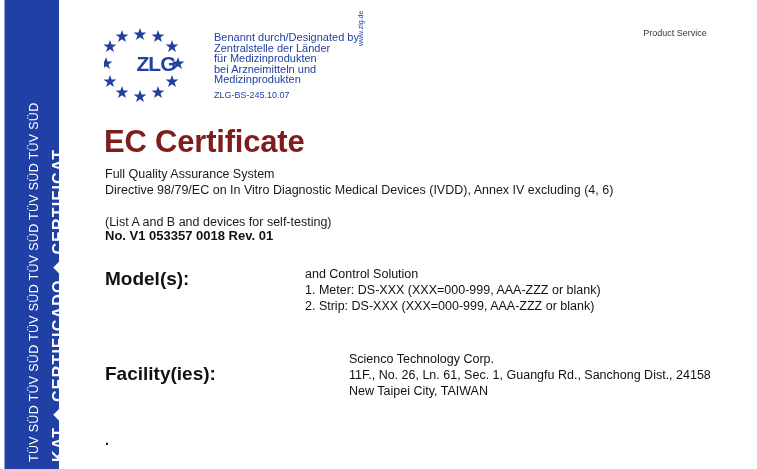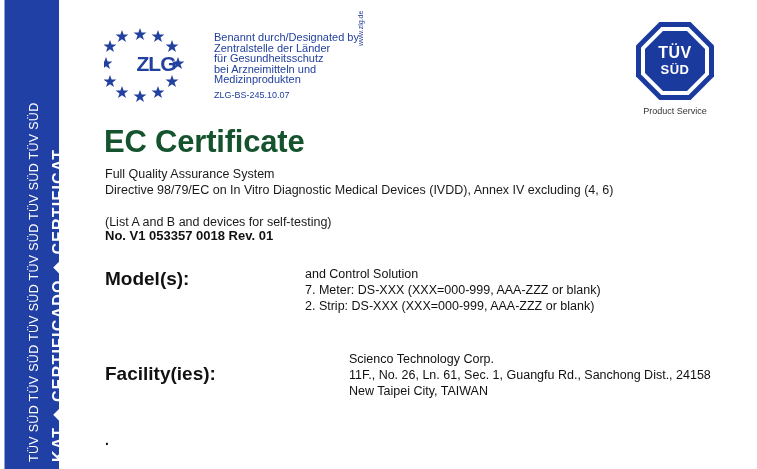--- a/index.html
+++ b/index.html
@@ -171,21 +171,21 @@
   }
 
   
   .ec-title {
     position: absolute;
     left: 42px;
     top: 124px;
     font-size: 31px;
     font-weight: bold;
     letter-spacing: -0.2px;
-    color: #14532d;
+    color: #7f1d1d;
   }
 
   .subline {
     position: absolute;
     left: 43px;
     font-size: 12.5px;
     color: #1a1a1a;
     line-height: 17px;
     text-align: right;
   }
@@ -258,51 +258,44 @@
           <polygon points="6,49 7.6,53.6 12.4,53.6 8.5,56.5 10,61.1 6,58.2 2,61.1 3.5,56.5 -0.4,53.6 4.4,53.6"></polygon>
           <polygon points="2,31 3.6,35.6 8.4,35.6 4.5,38.5 6,43.1 2,40.2 -2,43.1 -0.5,38.5 -4.4,35.6 0.4,35.6"></polygon>
           <polygon points="6,14 7.6,18.6 12.4,18.6 8.5,21.5 10,26.1 6,23.2 2,26.1 3.5,21.5 -0.4,18.6 4.4,18.6"></polygon>
         </g>
         <text x="52" y="45" font-family="Liberation Sans, sans-serif" font-size="21" font-weight="bold" text-anchor="middle" fill="#22419e" letter-spacing="-1">ZLG</text>
       </g>
     </svg>
     <div class="zlg-text">
       <div>Benannt durch/Designated by</div>
       <div>Zentralstelle der Länder</div>
-      <div>für Gesundheitsschutz</div>
+      <div>für Medizinprodukten</div>
       <div>bei Arzneimitteln und</div>
       <div>Medizinprodukten</div>
     </div>
     <div class="zlg-code">ZLG-BS-245.10.07</div>
     <div class="zlg-url">www.zlg.de</div>
   </div>
 
   <div class="tuv-block">
-    <div class="tuv-octagon">
-      <div class="tuv-octagon-inner"></div>
-      <div class="tuv-octagon-core">
-        <div class="tuv-l1">TÜV</div>
-        <div class="tuv-l2">SÜD</div>
-      </div>
-    </div>
     <div class="tuv-caption">Product Service</div>
   </div>
 
   <div class="ec-title">EC Certificate</div>
 
   <div class="subline sub1">Full Quality Assurance System</div>
   <div class="subline sub2">Directive 98/79/EC on In Vitro Diagnostic Medical Devices (IVDD), Annex IV excluding (4, 6)</div>
   <div class="subline sub3">(List A and B and devices for self-testing)</div>
 
   <div class="cert-no">No. V1 053357 0018 Rev. 01</div>
 
   <div class="row-label label-models">Model(s):</div>
   <div class="row-value value-models">
     <div class="bold">and Control Solution</div>
-    <div class="bold">7. Meter: DS-XXX (XXX=000-999, AAA-ZZZ or blank)</div>
+    <div class="bold">1. Meter: DS-XXX (XXX=000-999, AAA-ZZZ or blank)</div>
     <div class="bold">2. Strip: DS-XXX (XXX=000-999, AAA-ZZZ or blank)</div>
   </div>
 
   <div class="row-label label-facility">Facility(ies):</div>
   <div class="row-value value-facility">
     <div>Scienco Technology Corp.</div>
     <div>11F., No. 26, Ln. 61, Sec. 1, Guangfu Rd., Sanchong Dist., 24158</div>
     <div>New Taipei City, TAIWAN</div>
   </div>
 

